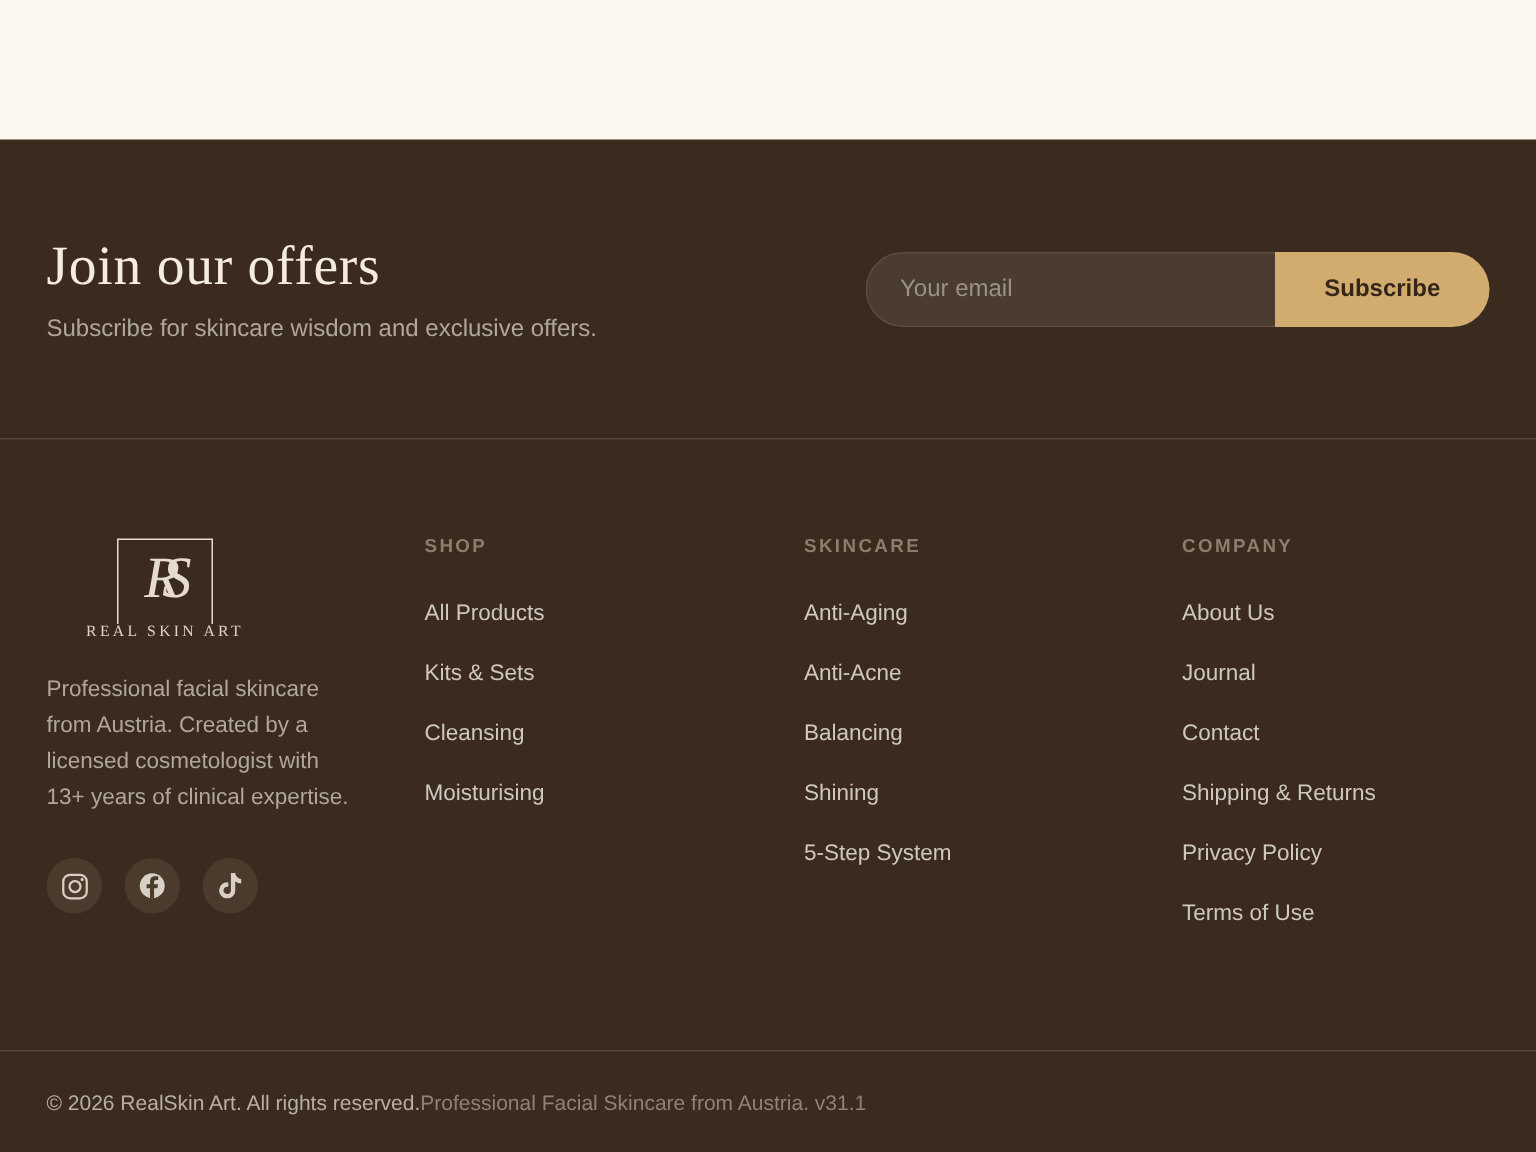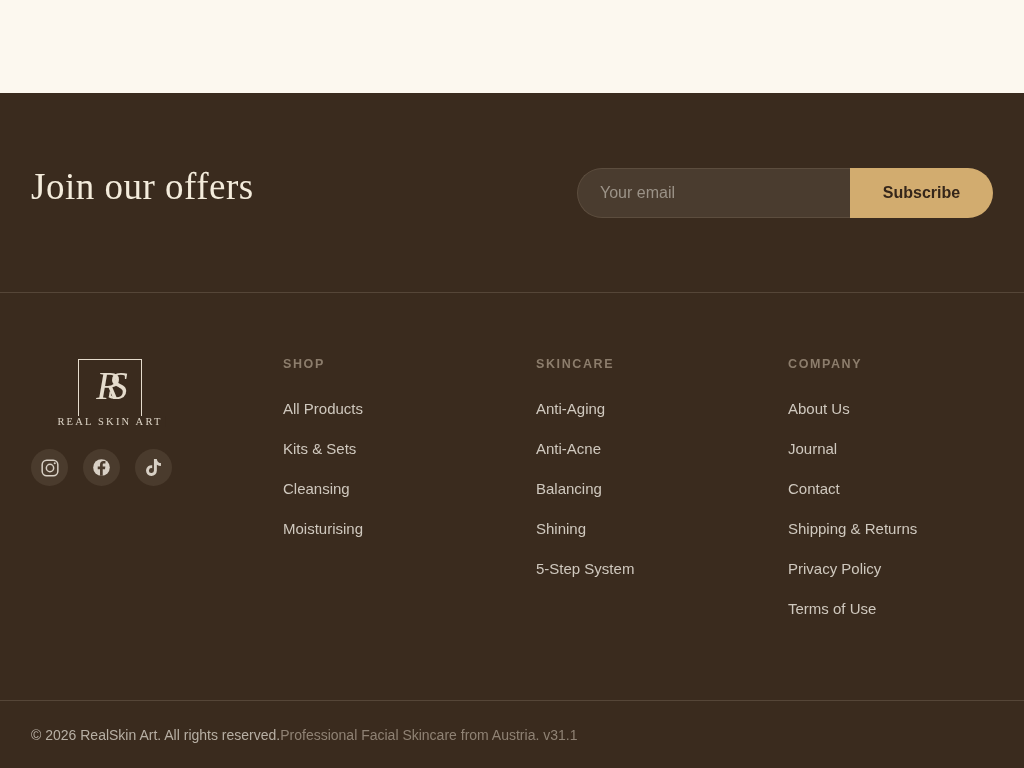--- a/index.html
+++ b/index.html
@@ -72,34 +72,36 @@
 </head>
 <body>
 
 <div class="above"></div>
 
 <footer class="footer">
 
   <section class="newsletter">
     <div class="nl-left">
       <h2>Join our offers</h2>
+      <p>Subscribe for skincare wisdom and exclusive offers.</p>
     </div>
     <form class="nl-form">
       <input type="email" placeholder="Your email" style="">
       <button type="button">Subscribe</button>
     </form>
   </section>
 
   <section class="links-grid">
 
     <div class="col brand-col">
       <div class="logo">
         <span class="rs">RS</span>
         <span class="logo-label">REAL SKIN ART</span>
       </div>
+      <p class="desc">Professional facial skincare from Austria. Created by a licensed cosmetologist with 13+ years of clinical expertise.</p>
       <div class="socials">
         <button class="social-btn">
           <svg viewBox="0 0 24 24" width="20" height="20" fill="none" stroke="#D8D0C5" stroke-width="1.8">
             <rect x="2.6" y="2.6" width="18.8" height="18.8" rx="5.5"></rect>
             <circle cx="12" cy="12" r="4.4"></circle>
             <circle cx="17.7" cy="6.3" r="1.25" fill="#D8D0C5" stroke="none"></circle>
           </svg>
         </button>
         <button class="social-btn">
           <svg viewBox="0 0 24 24" width="21" height="21">

